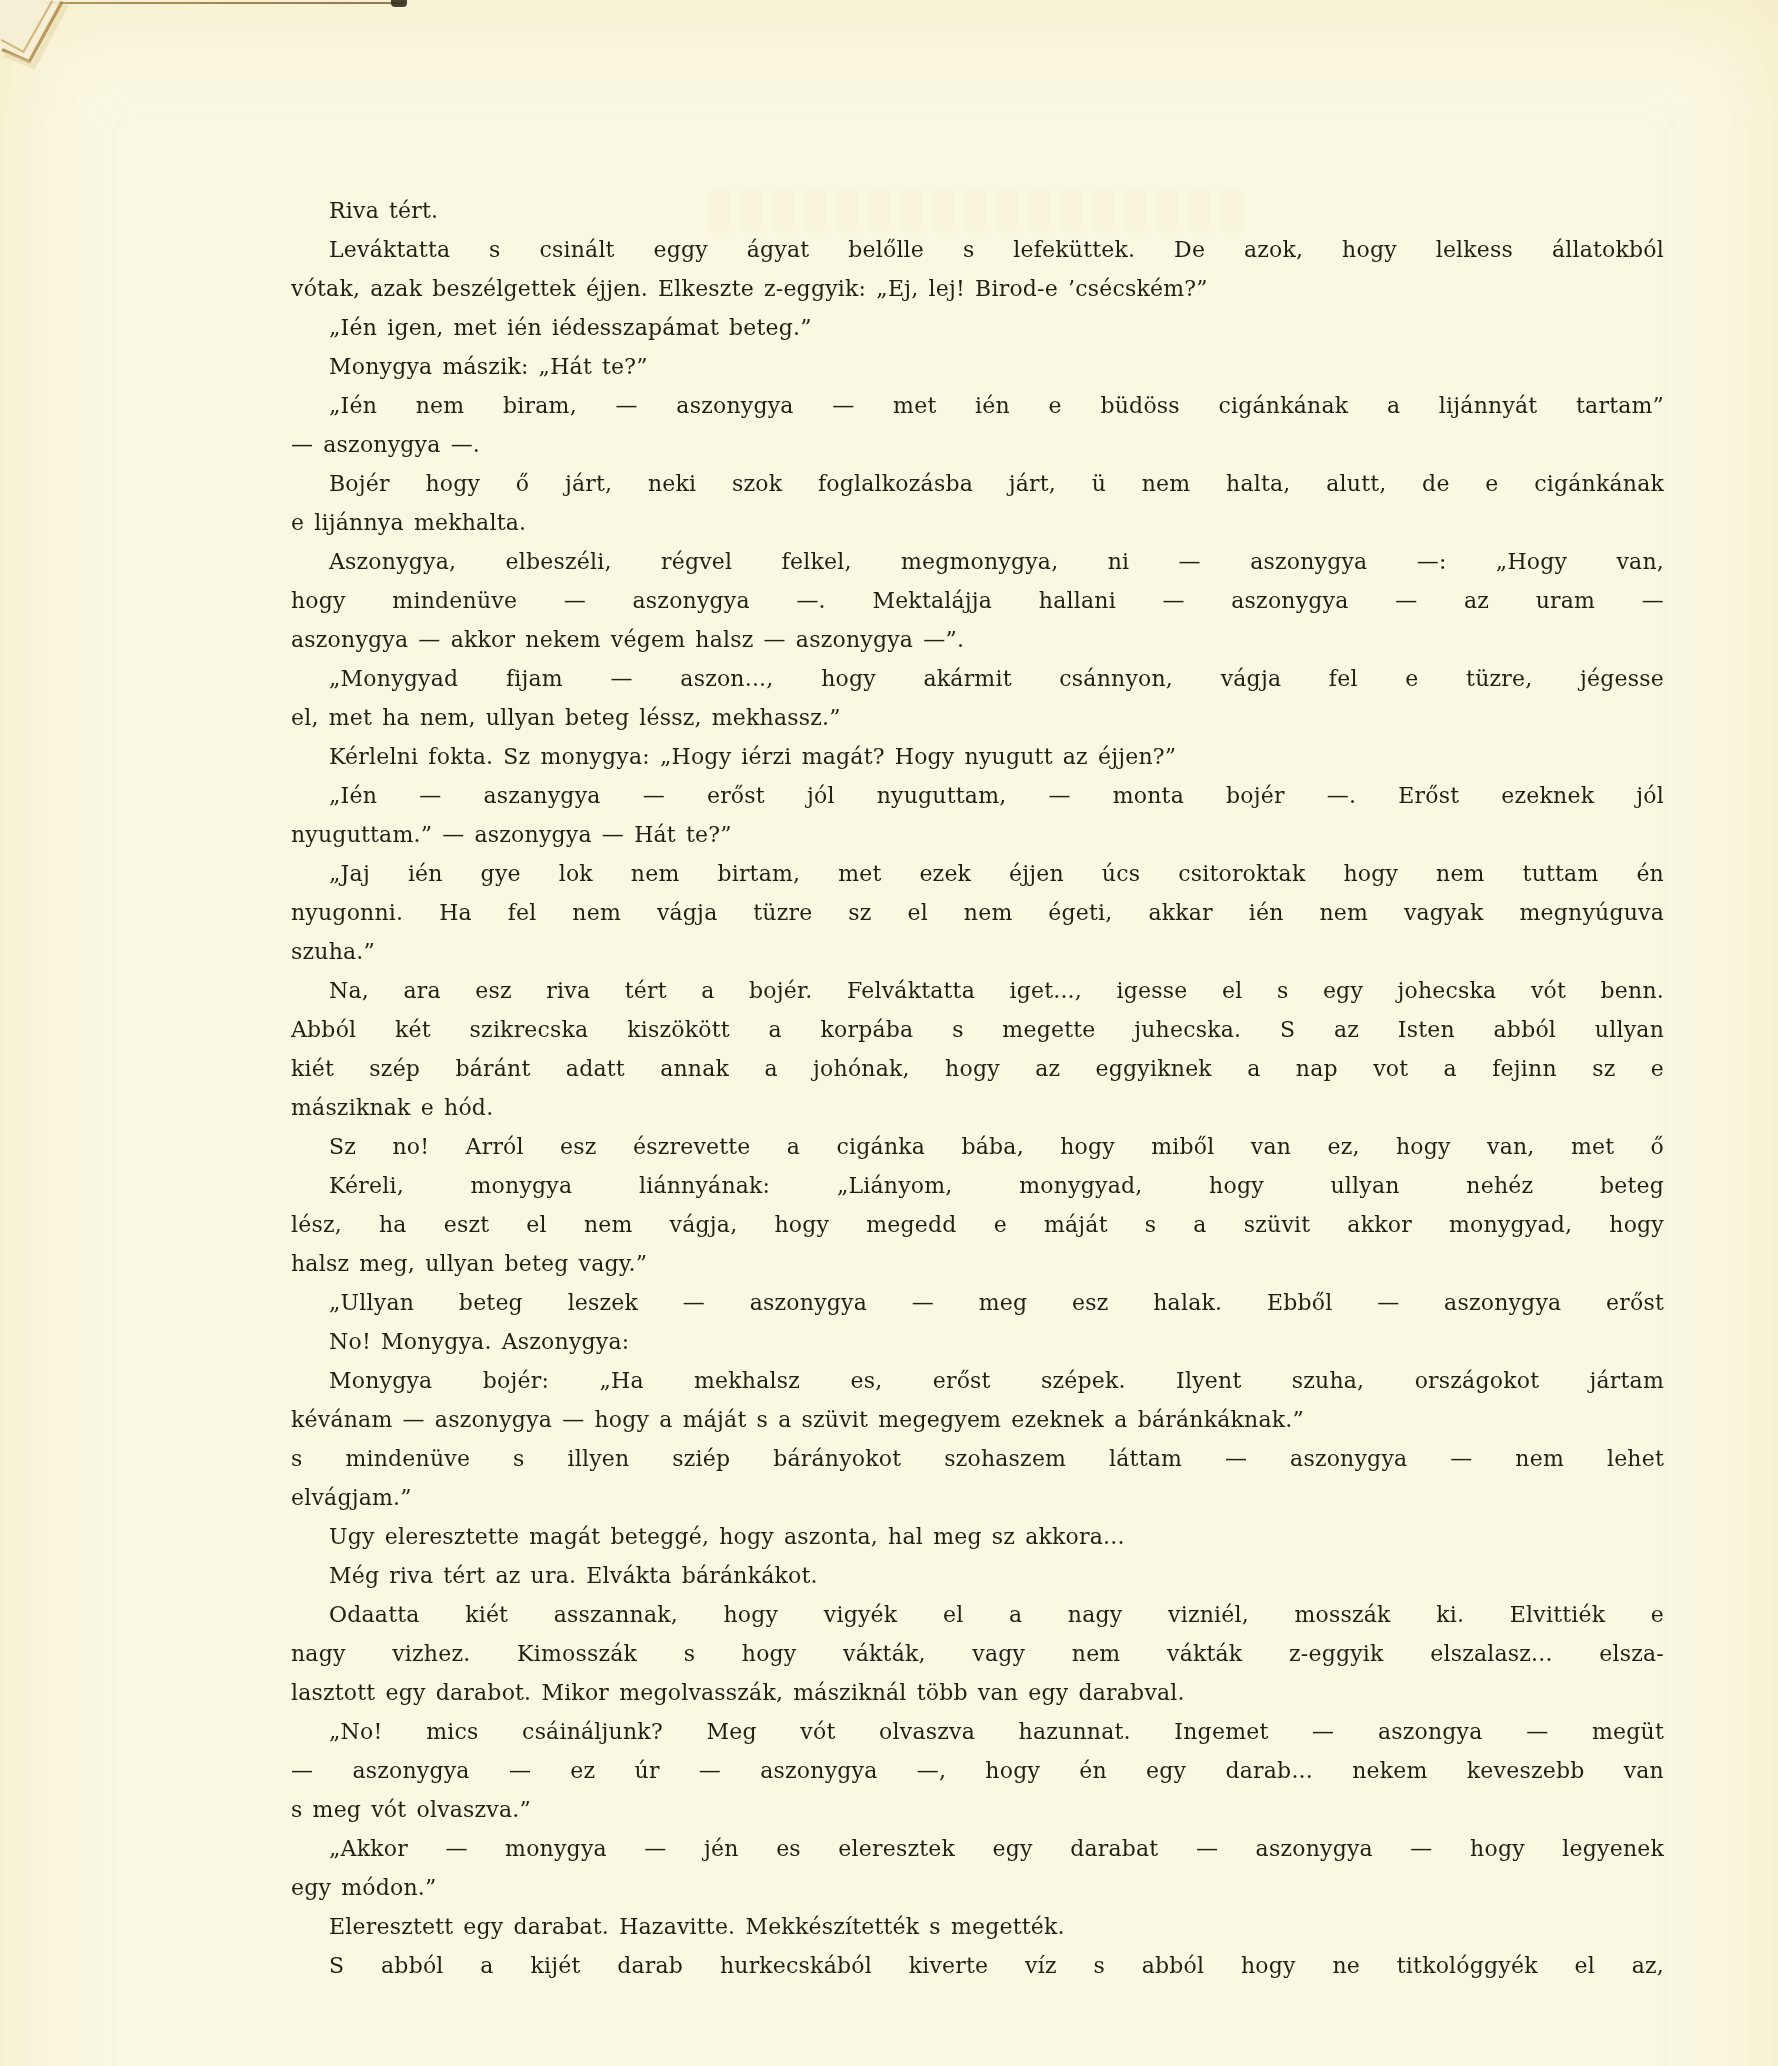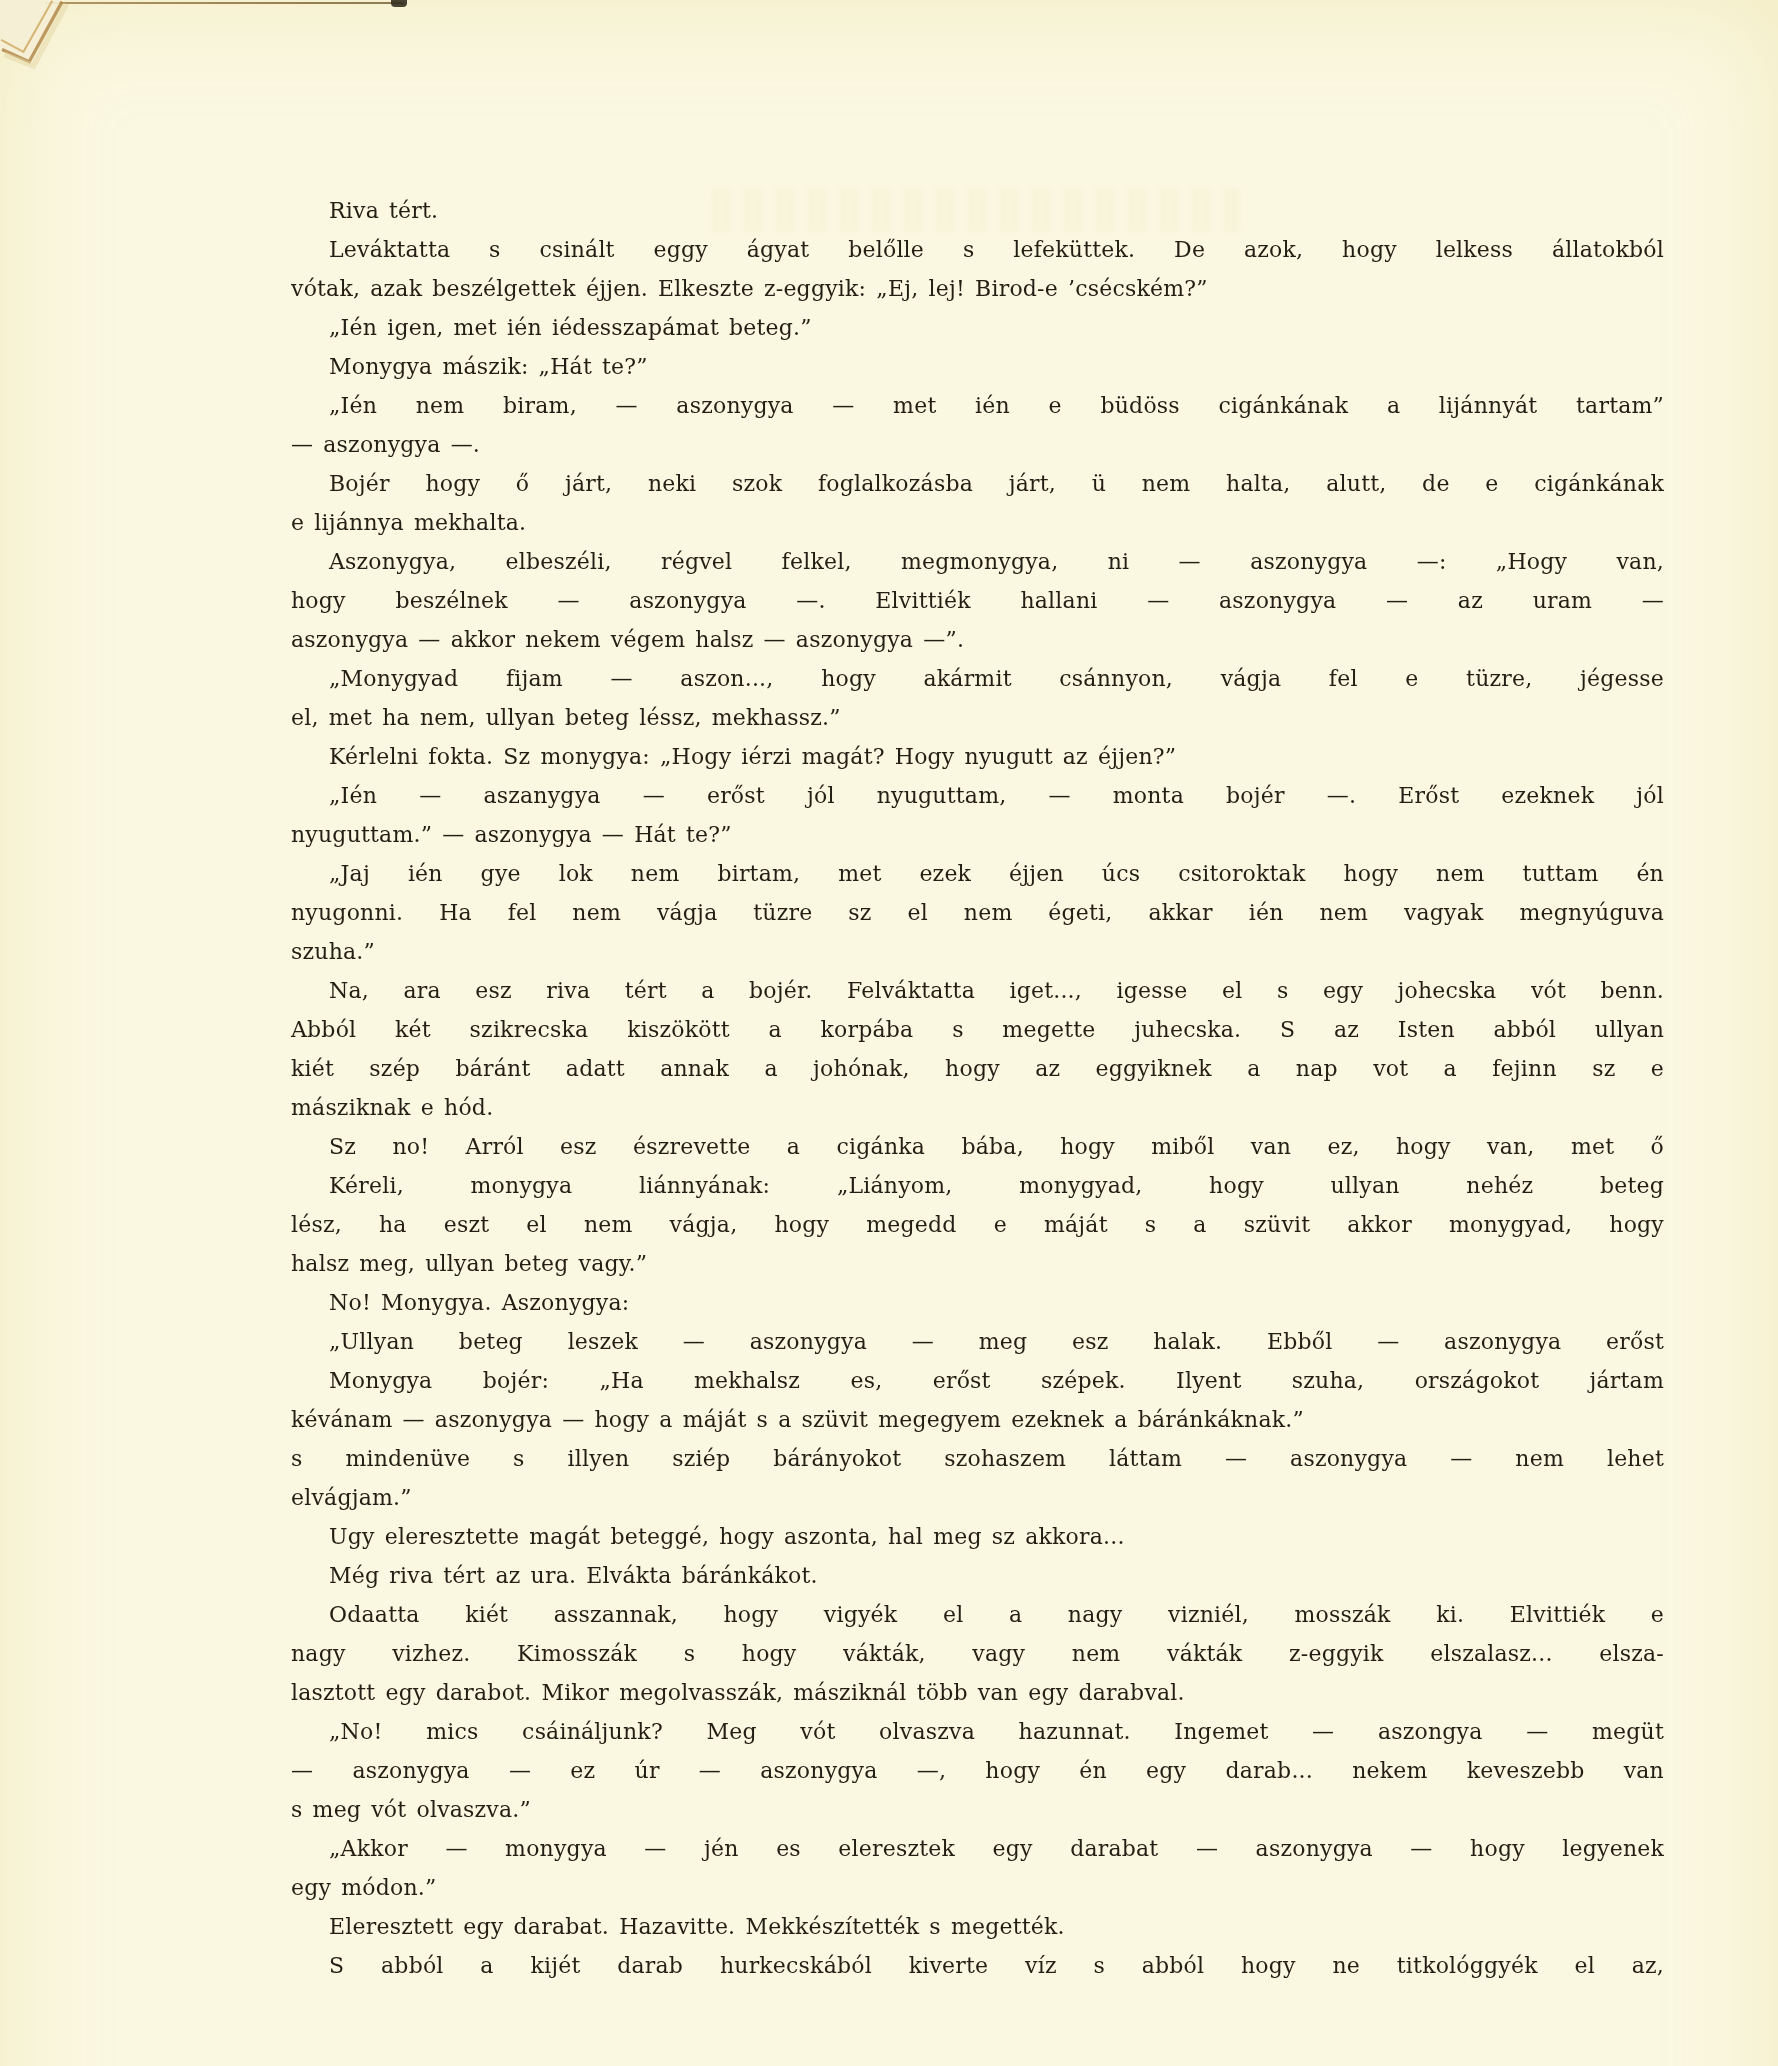--- a/index.html
+++ b/index.html
@@ -82,40 +82,40 @@
       <div class="line indent">Riva tért.</div>
       <div class="line indent just">Leváktatta s csinált eggy ágyat belőlle s lefeküttek. De azok, hogy lelkess állatokból</div>
       <div class="line">vótak, azak beszélgettek éjjen. Elkeszte z-eggyik: „Ej, lej! Birod-e ’csécském?”</div>
       <div class="line indent">„Ién igen, met ién iédesszapámat beteg.”</div>
       <div class="line indent">Monygya mászik: „Hát te?”</div>
       <div class="line indent just">„Ién nem biram, — aszonygya — met ién e büdöss cigánkának a lijánnyát tartam”</div>
       <div class="line">— aszonygya —.</div>
       <div class="line indent just">Bojér hogy ő járt, neki szok foglalkozásba járt, ü nem halta, alutt, de e cigánkának</div>
       <div class="line">e lijánnya mekhalta.</div>
       <div class="line indent just">Aszonygya, elbeszéli, régvel felkel, megmonygya, ni — aszonygya —: „Hogy van,</div>
-      <div class="line just">hogy beszélnek — aszonygya —. Elvittiék hallani — aszonygya — az uram —</div>
+      <div class="line just">hogy mindenüve — aszonygya —. Mektalájja hallani — aszonygya — az uram —</div>
       <div class="line">aszonygya — akkor nekem végem halsz — aszonygya —”.</div>
       <div class="line indent just">„Monygyad fijam — aszon..., hogy akármit csánnyon, vágja fel e tüzre, jégesse</div>
       <div class="line">el, met ha nem, ullyan beteg léssz, mekhassz.”</div>
       <div class="line indent">Kérlelni fokta. Sz monygya: „Hogy iérzi magát? Hogy nyugutt az éjjen?”</div>
       <div class="line indent just">„Ién — aszanygya — erőst jól nyuguttam, — monta bojér —. Erőst ezeknek jól</div>
       <div class="line">nyuguttam.” — aszonygya — Hát te?”</div>
       <div class="line indent just">„Jaj ién gye lok nem birtam, met ezek éjjen úcs csitoroktak hogy nem tuttam én</div>
       <div class="line just">nyugonni. Ha fel nem vágja tüzre sz el nem égeti, akkar ién nem vagyak megnyúguva</div>
       <div class="line">szuha.”</div>
       <div class="line indent just">Na, ara esz riva tért a bojér. Felváktatta iget..., igesse el s egy johecska vót benn.</div>
       <div class="line just">Abból két szikrecska kiszökött a korpába s megette juhecska. S az Isten abból ullyan</div>
       <div class="line just">kiét szép báránt adatt annak a johónak, hogy az eggyiknek a nap vot a fejinn sz e</div>
       <div class="line">másziknak e hód.</div>
       <div class="line indent just">Sz no! Arról esz észrevette a cigánka bába, hogy miből van ez, hogy van, met ő</div>
       <div class="line indent just">Kéreli, monygya liánnyának: „Liányom, monygyad, hogy ullyan nehéz beteg</div>
       <div class="line just">lész, ha eszt el nem vágja, hogy megedd e máját s a szüvit akkor monygyad, hogy</div>
       <div class="line">halsz meg, ullyan beteg vagy.”</div>
+      <div class="line indent just">„Ullyan beteg leszek — aszonygya — meg esz halak. Ebből — aszonygya erőst</div>
       <div class="line indent">No! Monygya. Aszonygya:</div>
-      <div class="line indent just">„Ullyan beteg leszek — aszonygya — meg esz halak. Ebből — aszonygya erőst</div>
       <div class="line indent just">Monygya bojér: „Ha mekhalsz es, erőst szépek. Ilyent szuha, országokot jártam</div>
       <div class="line">kévánam — aszonygya — hogy a máját s a szüvit megegyem ezeknek a báránkáknak.”</div>
       <div class="line just">s mindenüve s illyen sziép bárányokot szohaszem láttam — aszonygya — nem lehet</div>
       <div class="line">elvágjam.”</div>
       <div class="line indent">Ugy eleresztette magát beteggé, hogy aszonta, hal meg sz akkora...</div>
       <div class="line indent">Még riva tért az ura. Elvákta báránkákot.</div>
       <div class="line indent just">Odaatta kiét asszannak, hogy vigyék el a nagy vizniél, mosszák ki. Elvittiék e</div>
       <div class="line just">nagy vizhez. Kimosszák s hogy vákták, vagy nem vákták z-eggyik elszalasz... elsza-</div>
       <div class="line">lasztott egy darabot. Mikor megolvasszák, másziknál több van egy darabval.</div>
       <div class="line indent just">„No! mics csáináljunk? Meg vót olvaszva hazunnat. Ingemet — aszongya — megüt</div>

